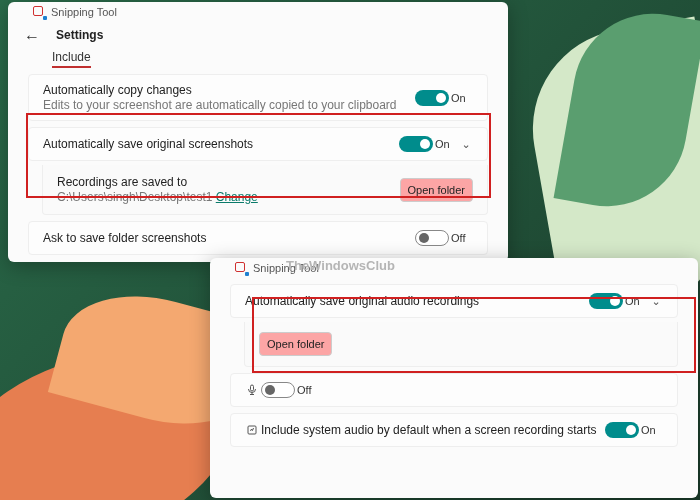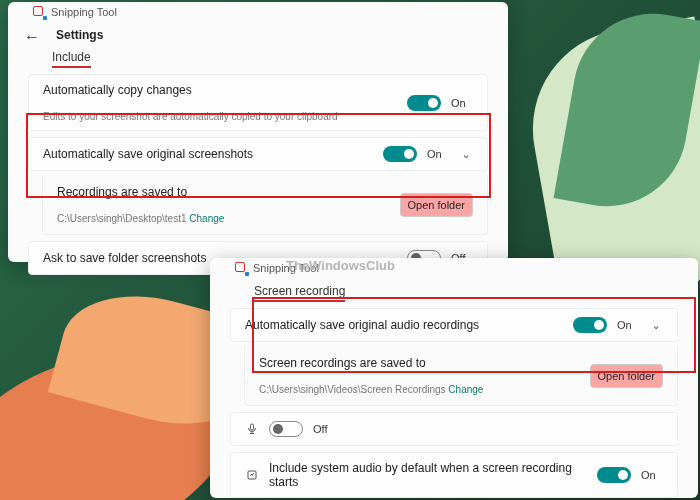--- a/index.html
+++ b/index.html
@@ -20,26 +20,26 @@
   .app-icon::before { content: ''; position: absolute; width: 8px; height: 8px; border: 1.5px solid #d03030; border-radius: 2px; }
   .app-icon::after { content: ''; position: absolute; width: 4px; height: 4px; background: #2080d0; bottom: -2px; right: -2px; border-radius: 1px; }
 
   .header { display: flex; align-items: center; gap: 16px; padding: 4px 16px 0; }
   .back-arrow { font-size: 16px; color: #333; cursor: pointer; }
   .header h1 { font-size: 12px; font-weight: 600; color: #222; }
 
   .tab-label { display: inline-block; margin: 6px 0 0 44px; font-size: 12px; color: #333; border-bottom: 2px solid #c03030; padding-bottom: 2px; }
 
   .settings-body { padding: 6px 20px; }
-  .setting-row { background: #fdfdfd; border: 1px solid #eee; border-radius: 4px; padding: 8px 14px; margin-bottom: 6px; display: flex; align-items: center; gap: 10px; }
+  .setting-row { background: #fdfdfd; border: 1px solid #eee; border-radius: 4px; padding: 8px 14px; margin-bottom: 6px; display: flex; align-items: center; gap: 2px; }
   .setting-row.nested { margin-left: 14px; margin-top: -2px; border-top: none; border-radius: 0 0 4px 4px; background: #fafafa; padding: 10px 14px; }
   .setting-text { flex: 1; }
   .setting-title { font-size: 12px; color: #222; }
-  .setting-sub { font-size: 10px; color: #777; margin-top: 14px; }
-  .path-change { color: #0a7a6a; cursor: pointer; }
+  .setting-sub { font-size: 12px; color: #777; margin-top: 1px; }
+  .path-change { color: #0a7a6a; text-decoration: underline; cursor: pointer; }
 
   .toggle { width: 34px; height: 16px; border-radius: 10px; position: relative; cursor: pointer; flex-shrink: 0; }
   .toggle.on { background: #008c8c; }
   .toggle.off { background: #fff; border: 1px solid #888; }
   .toggle::after { content: ''; position: absolute; width: 10px; height: 10px; border-radius: 50%; top: 3px; }
   .toggle.on::after { background: #fff; right: 3px; }
   .toggle.off::after { background: #666; left: 3px; top: 2px; }
   .toggle-label { font-size: 11px; color: #333; width: 22px; }
   .chevron { font-size: 11px; color: #555; cursor: pointer; width: 14px; text-align: center; }
 
@@ -111,39 +111,31 @@
       <span class="toggle-label">Off</span>
     </div>
   </div>
 </div>
 
 <div class="window win2">
   <div class="titlebar">
     <span class="app-icon"></span>
     <span>Snipping Tool</span>
   </div>
-  <span class="tab-label" style="margin-left:44px">Screen recording</span>
 
   <div class="settings-body">
     <div class="setting-row">
       <div class="setting-text">
         <div class="setting-title">Automatically save original audio recordings</div>
       </div>
       <div class="toggle on"></div>
       <span class="toggle-label">On</span>
       <span class="chevron">⌄</span>
     </div>
     <div class="setting-row nested">
-      <div class="setting-text">
-        <div class="setting-title">Screen recordings are saved to</div>
-        <div class="setting-sub">
-          <span>C:\Users\singh\Videos\Screen Recordings</span>
-          <span class="path-change">Change</span>
-        </div>
-      </div>
       <button class="open-btn">Open folder</button>
     </div>
 
     <div class="setting-row">
       <span class="row-icon">
         <svg width="12" height="12" viewBox="0 0 24 24" fill="none" stroke="currentColor" stroke-width="2">
             <rect x="9" y="2" width="6" height="12" rx="3"></rect>
             <path d="M5 10a7 7 0 0 0 14 0M12 17v4M8 21h8"></path>
           </svg>
       </span>

